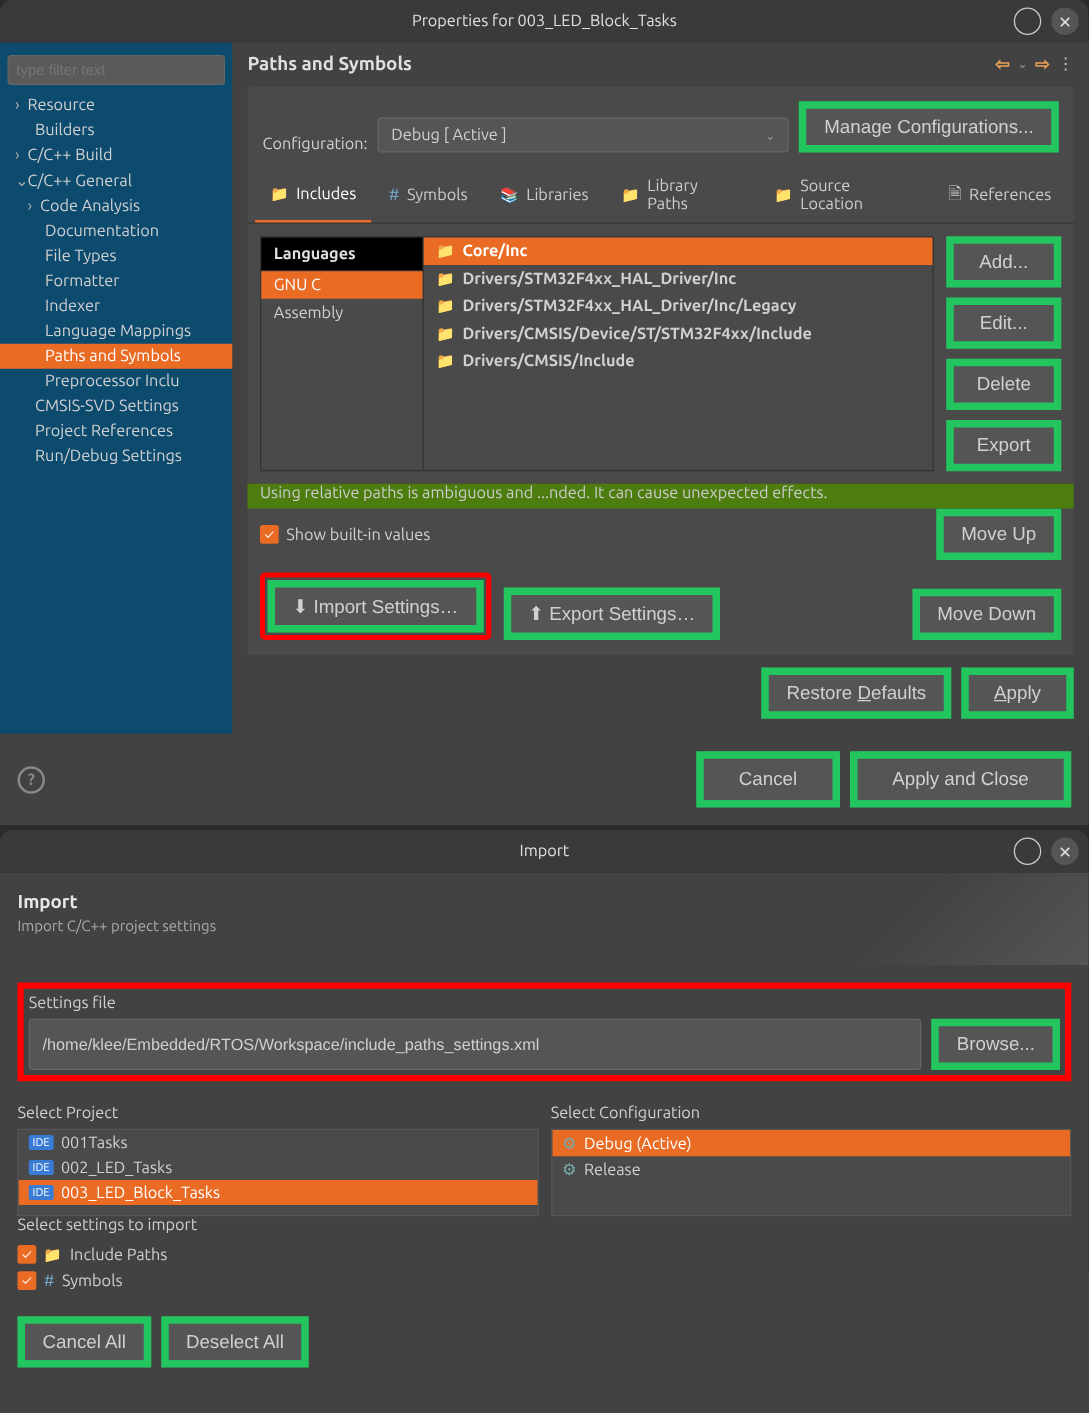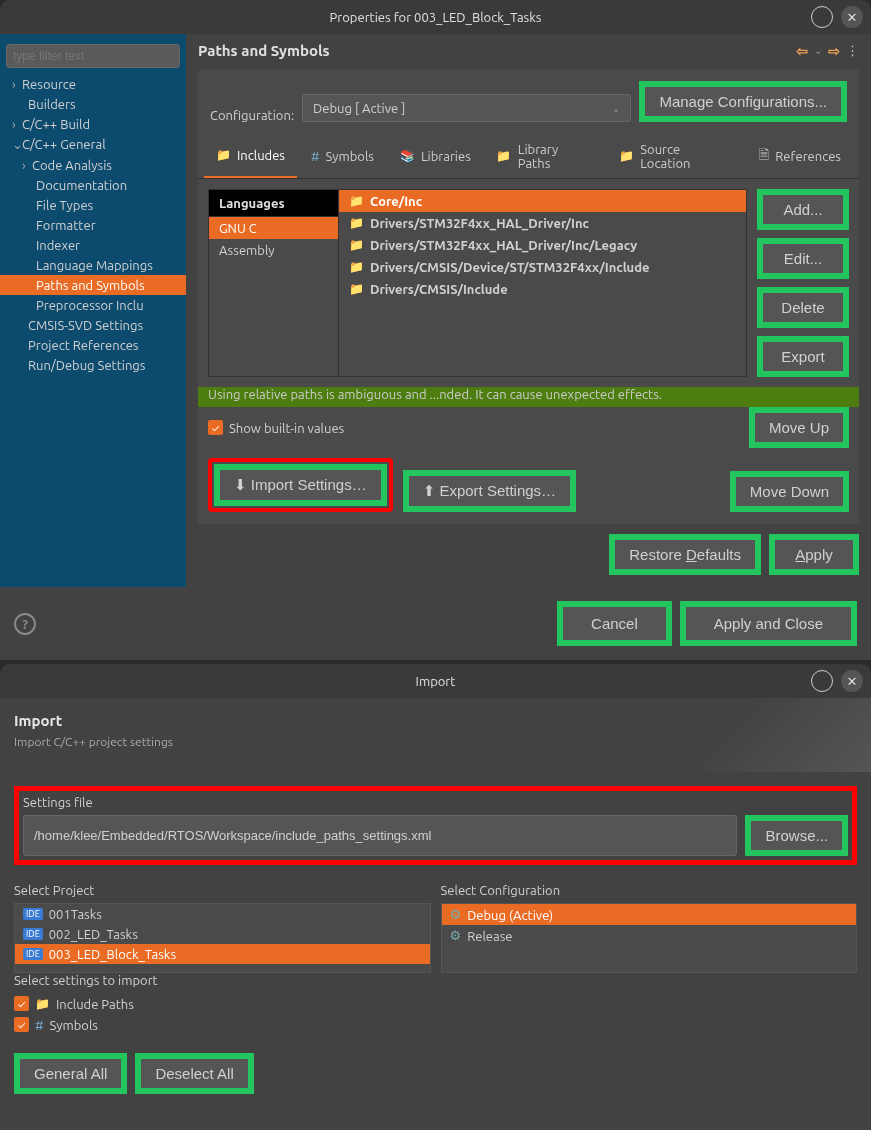--- a/index.html
+++ b/index.html
@@ -307,18 +307,18 @@
         <span>Include Paths</span>
       </div>
       <div class="check-item">
         <span class="checkbox">✓</span>
         <span style="color:#7ac">#</span>
         <span>Symbols</span>
       </div>
     </div>
 
     <div style="display:flex; gap:8px; margin-bottom:100px">
-      <button class="btn">General All</button>
+      <button class="btn">Cancel All</button>
       <button class="btn">Deselect All</button>
     </div>
   </div>
 
 </div>
 
 </body></html>

